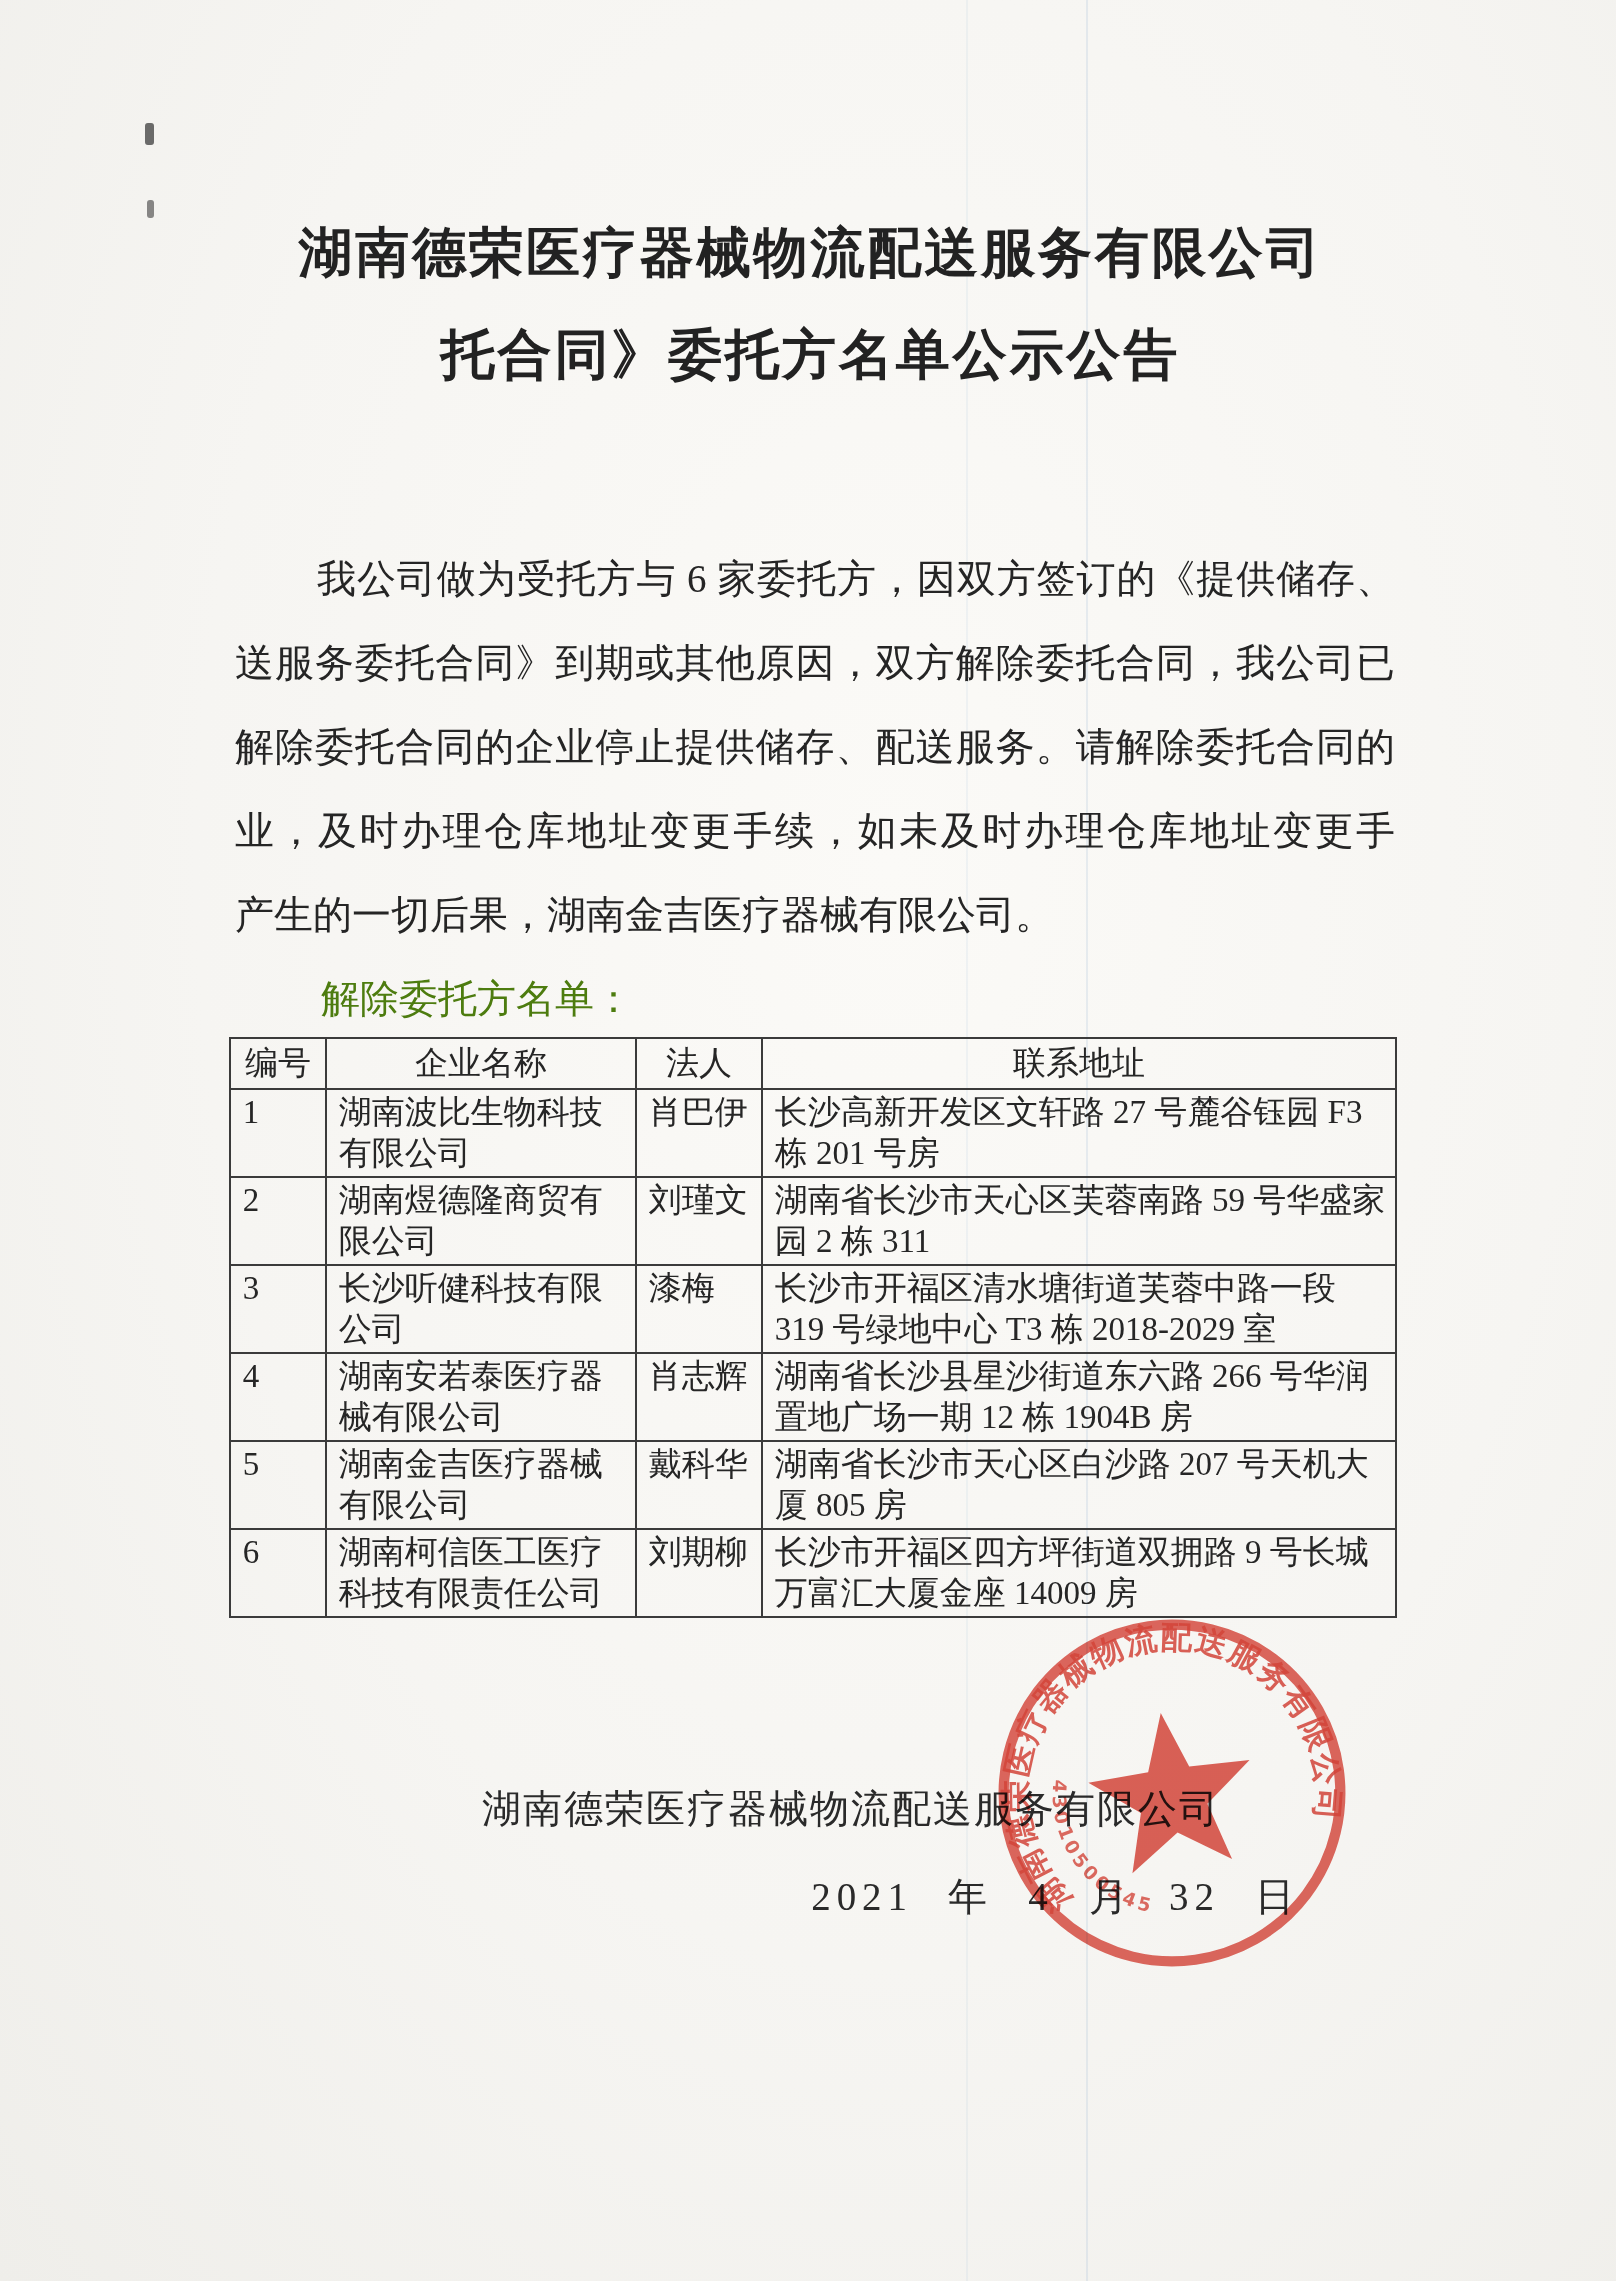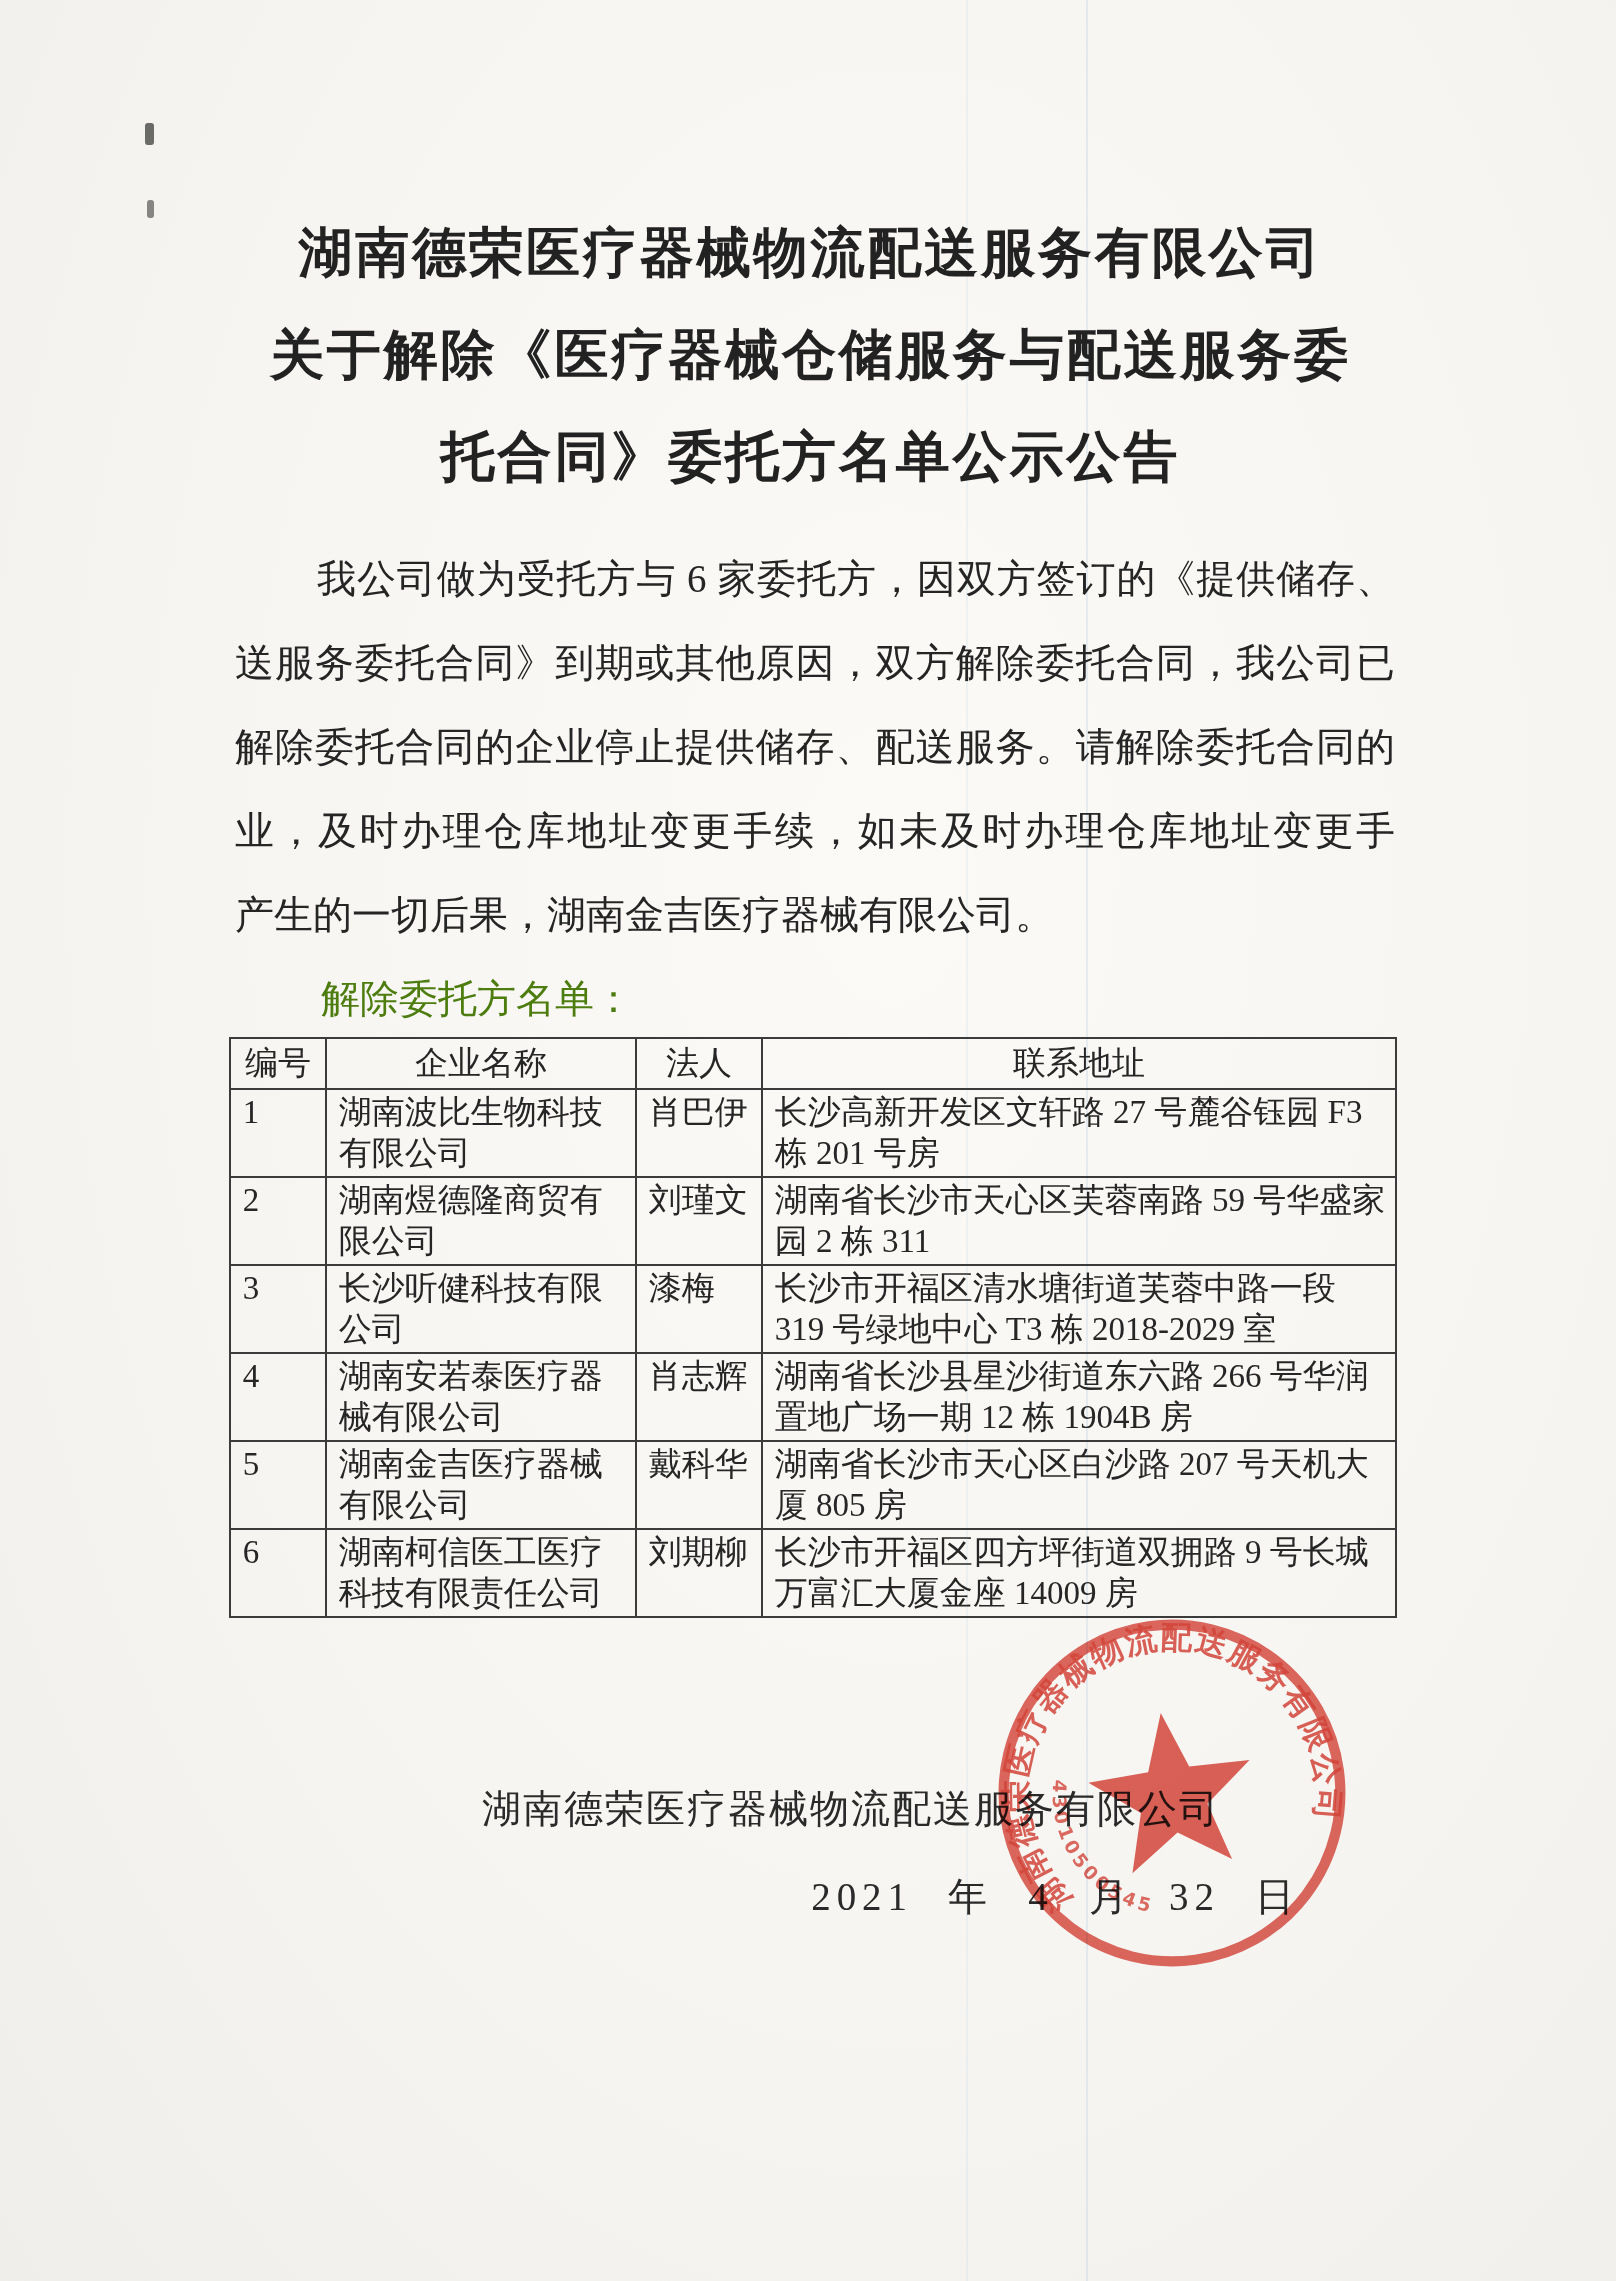--- a/index.html
+++ b/index.html
@@ -65,21 +65,20 @@
 </head>
 <body>
 
 <div class="fold-line fold-a"></div>
 <div class="fold-line fold-b"></div>
 <div class="speck speck-1"></div>
 <div class="speck speck-2"></div>
 
 <div class="title-block">
   <div>湖南德荣医疗器械物流配送服务有限公司</div>
-  <div>关于解除《医疗器械仓储服务与配送服务委</div>
   <div>托合同》委托方名单公示公告</div>
 </div>
 
 <div class="para-block">
   <div class="para-line first">我公司做为受托方与 6 家委托方，因双方签订的《提供储存、配</div>
   <div class="para-line">送服务委托合同》到期或其他原因，双方解除委托合同，我公司已对</div>
   <div class="para-line">解除委托合同的企业停止提供储存、配送服务。请解除委托合同的企</div>
   <div class="para-line">业，及时办理仓库地址变更手续，如未及时办理仓库地址变更手续，</div>
   <div class="para-line">产生的一切后果，湖南金吉医疗器械有限公司。</div>
 </div>

